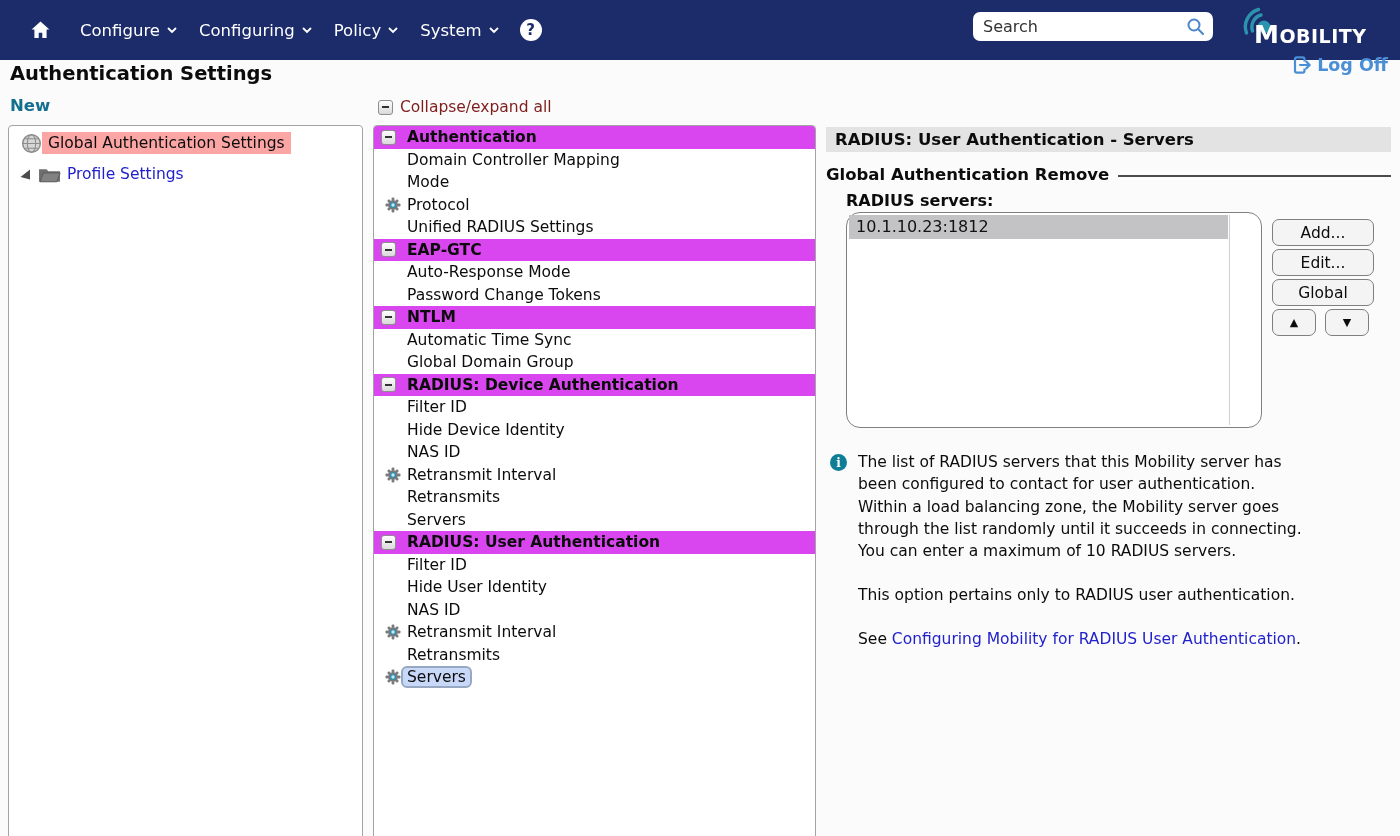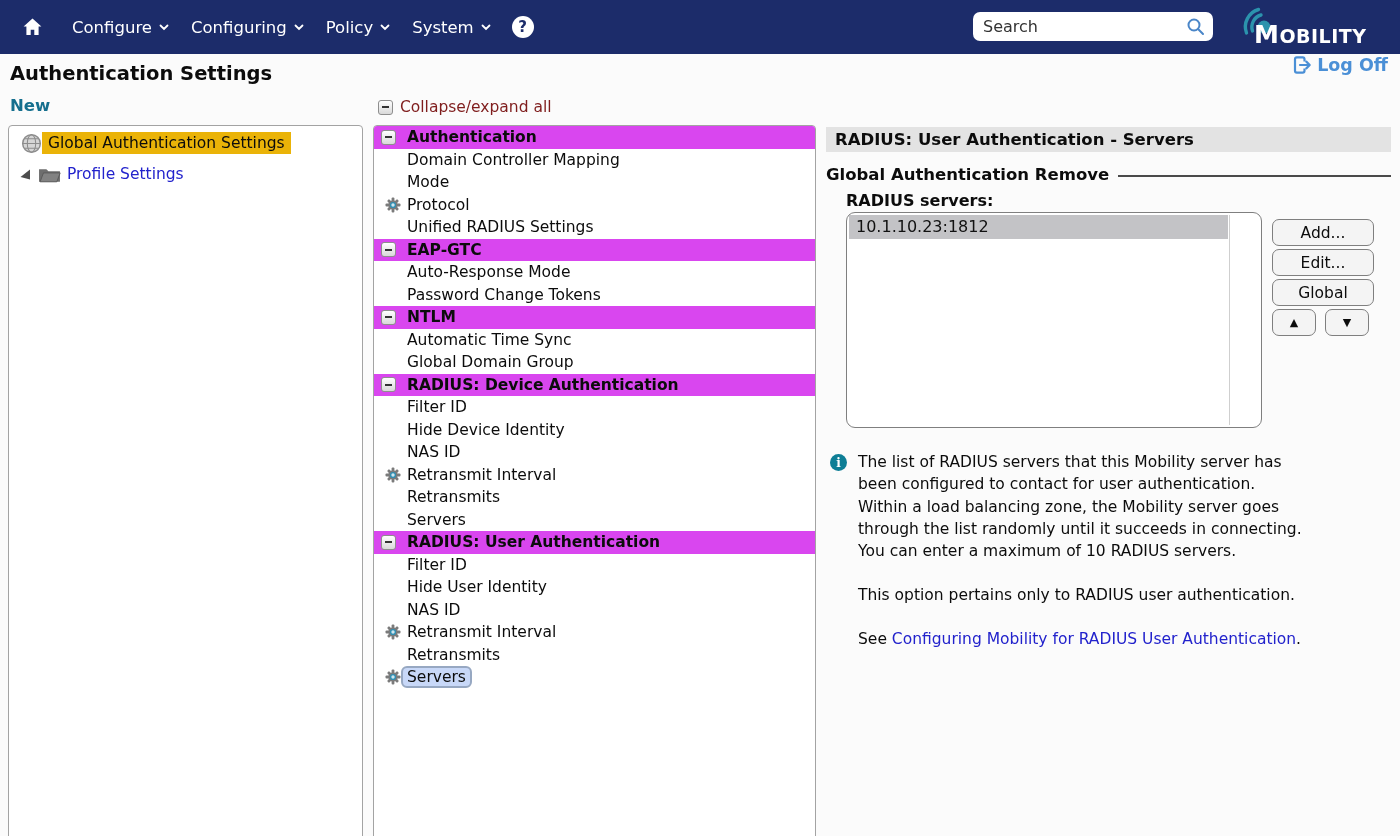--- a/index.html
+++ b/index.html
@@ -4,22 +4,22 @@
 <style>
   * { margin:0; padding:0; box-sizing:border-box; }
   html,body { background:#e8e8e8; }
   .page {
     position:relative; width:1400px; height:836px; overflow:hidden;
     background:#fbfbfb; font-family:"DejaVu Sans","Liberation Sans",sans-serif;
     color:#111;
   }
   
   .navbar {
-    position:absolute; left:0; top:0; width:1400px; height:54px;
-    background:#1c2c6a; display:flex; align-items:center;
+    position:absolute; left:0; top:0; width:1400px; height:60px;
+    background:#1c2c6a; display:flex; align-items:center;padding-left:8px;
   }
   .nav-home { margin-left:22px; display:flex; align-items:center; cursor:pointer; }
   .nav-menus { display:flex; align-items:center; margin-left:18px; }
   .nav-item {
     display:flex; align-items:center; gap:7px; color:#fff; font-size:16.5px;
     padding:8px 11px; cursor:pointer; white-space:nowrap;
   }
   .nav-help {
     width:22px; height:22px; border-radius:50%; background:#fff; color:#1c2c6a;
     font-weight:bold; font-size:15px; display:flex; align-items:center; justify-content:center;
@@ -51,21 +51,21 @@
   
   .panel { position:absolute; background:#fff; border:1px solid #a3a3a3; border-radius:4px; }
   .tree-panel   { left:8px;   top:125px; width:355px; height:720px; }
   .middle-panel { left:373px; top:125px; width:443px; height:720px; overflow:hidden; }
   
   .tree-row { display:flex; align-items:center; height:28px; margin-top:3px; cursor:pointer; }
   .tree-row .tri { margin-left:10px; width:13px; display:flex; }
   .tree-row .spacer { width:6px; }
   .tree-icon { margin-left:6px; display:flex; }
   .tree-label { font-size:15.5px; padding:2px 6px; color:#0c0c0c; }
-  .tree-label.sel { background:#eab308; }
+  .tree-label.sel { background:#fca5a5; }
   .tree-label.lnk { color:#2222cc; }
   
   .collapse-all {
     position:absolute; left:378px; top:98px; display:flex; align-items:center; gap:7px;
     font-size:15.5px; color:#7f1d1d; cursor:pointer;
   }
   .minusbox {
     width:15px; height:15px; border:1px solid #8e8e8e; border-radius:3px; flex:0 0 15px;
     background:linear-gradient(#ffffff,#d9d9d9); display:inline-flex; align-items:center; justify-content:center;
   }
@@ -90,21 +90,21 @@
     position:absolute; left:826px; top:127px; width:565px; height:25px;
     background:#e3e3e3; font-size:16.5px; font-weight:bold; color:#0c0c0c;
     display:flex; align-items:center; padding-left:9px;
   }
   .group-row { position:absolute; left:826px; top:165px; width:565px; display:flex; align-items:center; }
   .group-label { font-size:16.5px; font-weight:bold; color:#0c0c0c; white-space:nowrap; }
   .group-rule { flex:1; height:0; border-top:2px solid #4a4a4a; margin-left:9px; margin-top:2px; }
   .list-label { position:absolute; left:846px; top:191px; font-size:16px; font-weight:bold; color:#0c0c0c; }
   .listbox {
     position:absolute; left:846px; top:212px; width:416px; height:216px;
-    background:#fff; border:1.5px solid #7f7f7f; border-radius:9px; padding:2px; cursor:default;
+    background:#fff; border:1.5px solid #7f7f7f; border-radius:14px; padding:2px; cursor:default;
   }
   .listbox::after { content:""; position:absolute; top:2px; bottom:2px; right:31px; width:1px; background:#cfcfcf; }
   .list-item { height:24px; line-height:24px; font-size:16px; padding-left:7px; margin-right:31px; }
   .list-item.sel { background:#c3c3c6; }
   .btn {
     position:absolute; left:1272px; width:102px; height:27px;
     background:#f4f4f4; border:1.5px solid #7f7f7f; border-radius:7px;
     font-size:15.5px; color:#0c0c0c; font-family:"DejaVu Sans","Liberation Sans",sans-serif;
     cursor:pointer; text-align:center;
   }

